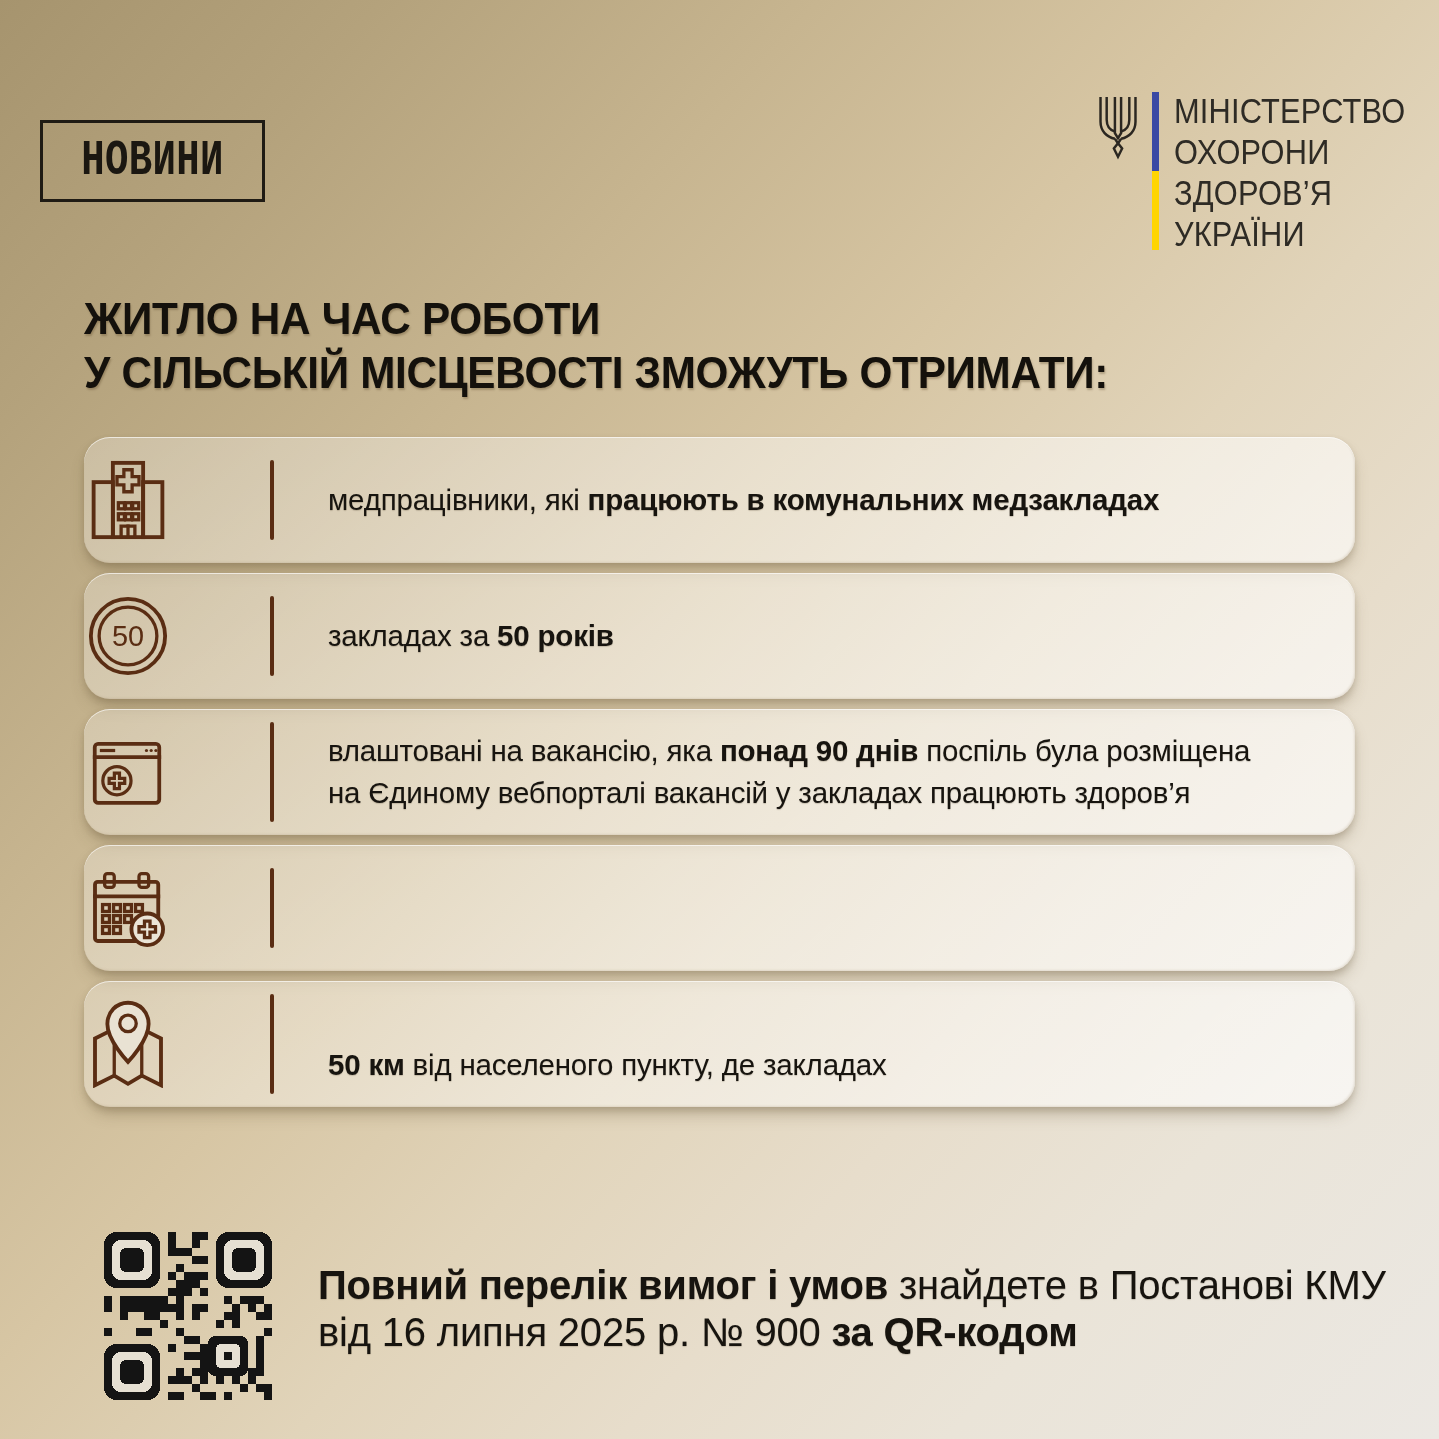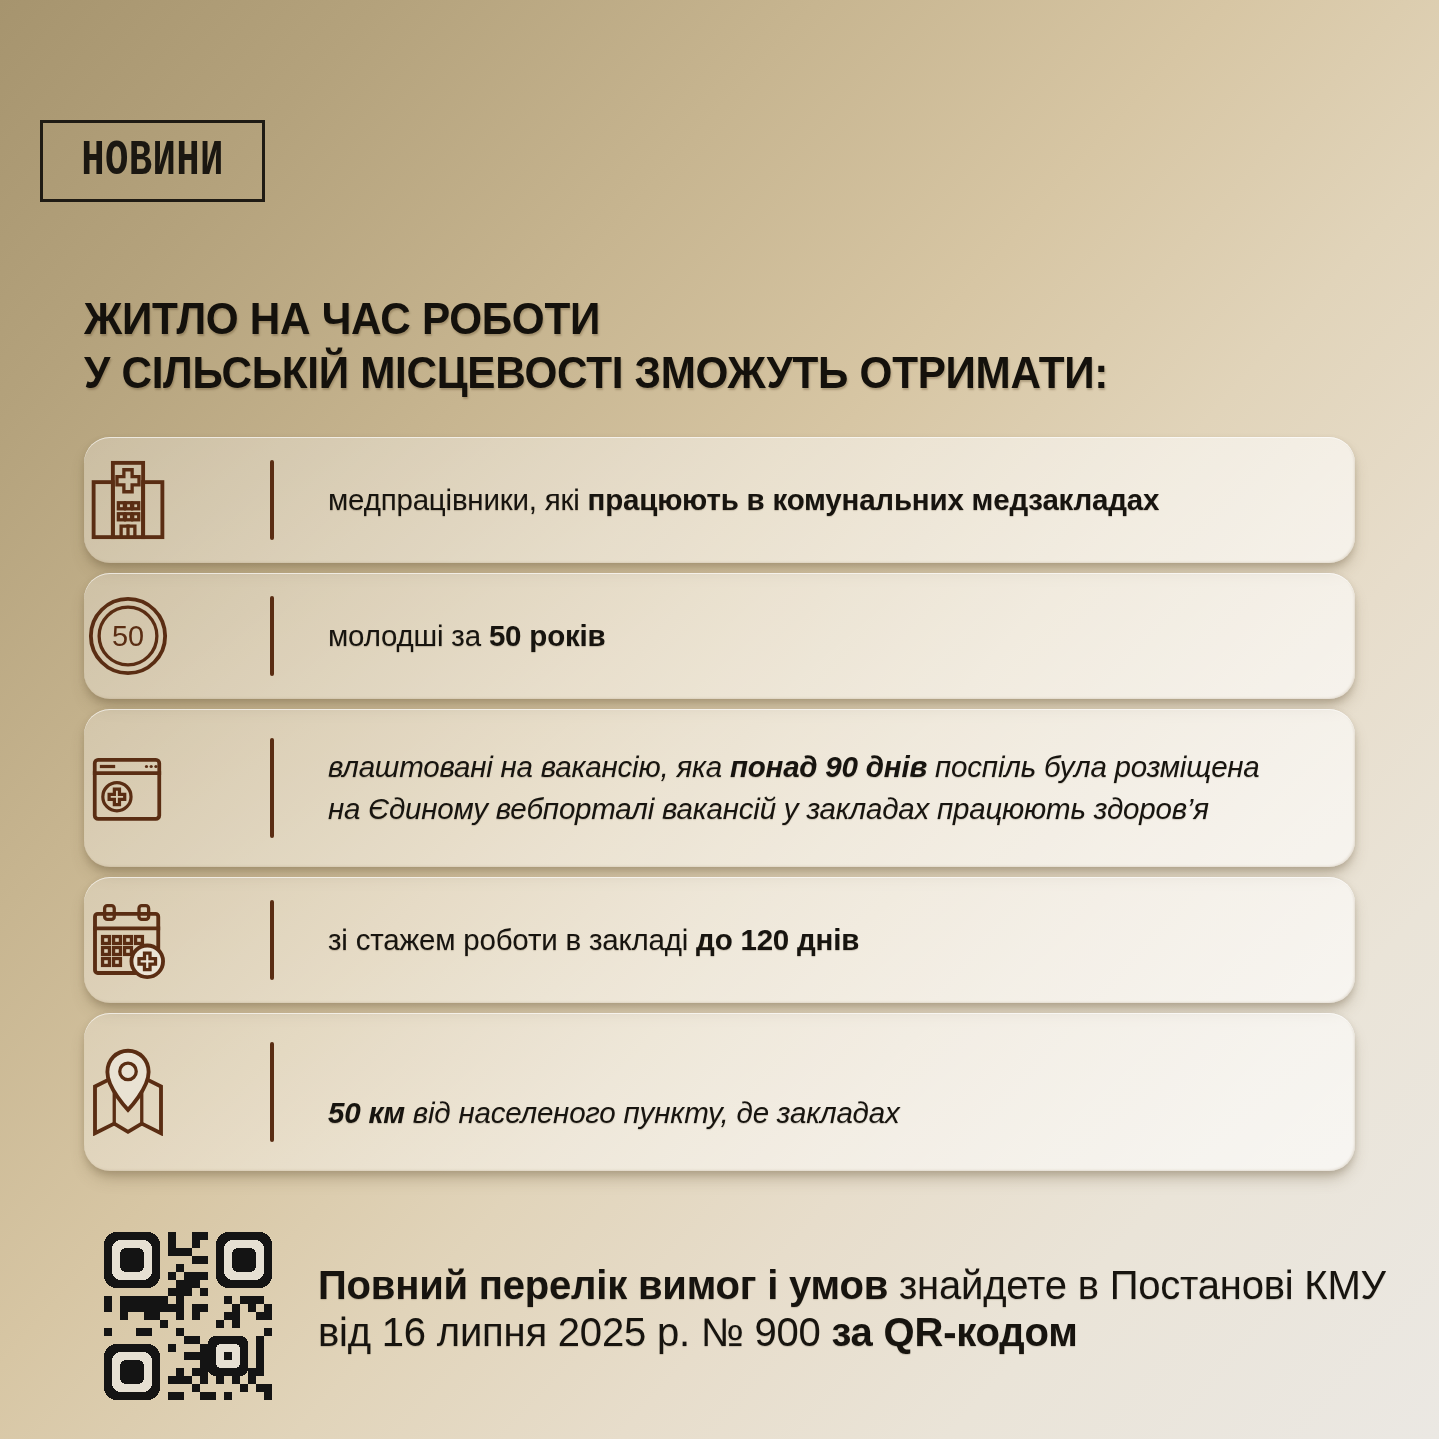--- a/index.html
+++ b/index.html
@@ -52,21 +52,21 @@
     border-radius:26px;
     display:flex;align-items:center;
     background:linear-gradient(140deg, rgba(255,255,255,0.26) 0%,
                rgba(255,255,255,0.46) 45%, rgba(255,255,255,0.62) 100%);
     box-shadow:inset 0 1px 0 rgba(255,255,255,0.65),
                inset -1px -1px 2px rgba(150,130,95,0.18),
                0 10px 16px -4px rgba(96,80,50,0.35),
                0 3px 6px rgba(96,80,50,0.18);
   }
   .h-short{height:126px;}
-  .h-tall{height:158px;font-style:italic;}
+  .h-tall{height:126px;}
   .icon-cell{width:186px;flex:0 0 auto;display:flex;align-items:center;justify-content:flex-start;}
   .v-divider{width:4px;flex:0 0 auto;background:#5a2d13;border-radius:2px;}
   .h-short .v-divider{height:80px;}
   .h-tall .v-divider{height:100px;}
   .card-text{
     margin-left:54px;font-size:29.5px;line-height:1.42;color:#17140f;
     letter-spacing:-0.2px;white-space:nowrap;
     text-shadow:0 1px 1px rgba(70,55,30,0.22);
   }
   .card-text b{font-weight:700;}
@@ -84,20 +84,41 @@
 </style>
 </head>
 <body>
 
 <div class="poster">
 
   <div class="news-badge">
     <span>НОВИНИ</span>
   </div>
 
+  <div class="ministry">
+    <svg class="trident" width="50" height="72" viewBox="0 0 48 70" stroke="#2b2721" stroke-width="2.4" fill="none">
+      <path d="M7 2 V26 C7 35 13 41 21 42.5"></path>
+      <path d="M41 2 V26 C41 35 35 41 27 42.5"></path>
+      <path d="M13 2 V24 C13 30 16 34 21 35.5"></path>
+      <path d="M35 2 V24 C35 30 32 34 27 35.5"></path>
+      <path d="M21 2 V37 L24 42 L27 37 V2"></path>
+      <path d="M21 42.5 L24 47 L27 42.5"></path>
+      <path d="M24 47 L28 52 L24 60 L20 52 Z"></path>
+    </svg>
+    <div class="flag-bar">
+      <div class="flag-top"></div>
+      <div class="flag-bottom"></div>
+    </div>
+    <div class="ministry-name">
+      <div>МІНІСТЕРСТВО</div>
+      <div>ОХОРОНИ</div>
+      <div>ЗДОРОВ’Я</div>
+      <div>УКРАЇНИ</div>
+    </div>
+  </div>
 
   <div class="page-title">
     <div>ЖИТЛО НА ЧАС РОБОТИ</div>
     <div>У СІЛЬСЬКІЙ МІСЦЕВОСТІ ЗМОЖУТЬ ОТРИМАТИ:</div>
   </div>
 
   <div class="cards">
 
     <div class="card h-short">
       <div class="icon-cell">
@@ -122,21 +143,21 @@
 
     <div class="card h-short">
       <div class="icon-cell">
         <svg class="brown-icon" width="88" height="88" viewBox="0 0 64 64">
           <circle cx="32" cy="32" r="27"></circle>
           <circle class="thin" cx="32" cy="32" r="21"></circle>
           <text x="32" y="39.5" font-size="21" text-anchor="middle" fill="#5a2d13" stroke="none" font-family="Liberation Sans, sans-serif">50</text>
         </svg>
       </div>
       <div class="v-divider"></div>
-      <div class="card-text"><span>молодші за </span><b>50 років</b></div>
+      <div class="card-text"><span>закладах за </span><b>50 років</b></div>
     </div>
 
     <div class="card h-tall">
       <div class="icon-cell">
         <svg class="brown-icon" width="86" height="86" viewBox="0 0 64 64">
           <rect x="8" y="11" width="48" height="44" rx="2.5"></rect>
           <line x1="8" y1="21" x2="56" y2="21"></line>
           <line class="thin" x1="13" y1="16" x2="22" y2="16"></line>
           <circle class="fill" cx="46.5" cy="16" r="1.2"></circle>
           <circle class="fill" cx="50" cy="16" r="1.2"></circle>
@@ -163,21 +184,20 @@
           <rect class="thin" x="13.5" y="37.5" width="5" height="5"></rect>
           <rect class="thin" x="21.5" y="37.5" width="5" height="5"></rect>
           <rect class="thin" x="29.5" y="37.5" width="5" height="5"></rect>
           <rect class="thin" x="13.5" y="45.5" width="5" height="5"></rect>
           <rect class="thin" x="21.5" y="45.5" width="5" height="5"></rect>
           <circle cx="46" cy="47.5" r="11.5" fill="#ebe4d6"></circle>
           <path class="thin" d="M44 41.5 h4 v4 h4 v4 h-4 v4 h-4 v-4 h-4 v-4 h4 z"></path>
         </svg>
       </div>
       <div class="v-divider"></div>
-      <div class="card-text"><span>зі стажем роботи в закладі </span><b>до 120 днів</b></div>
     </div>
 
     <div class="card h-tall">
       <div class="icon-cell">
         <svg class="brown-icon" width="88" height="88" viewBox="0 0 64 64">
           <path d="M8 28 L22 21 L42 21 L56 28 L56 62 L42 55 L32 61 L22 55 L8 62 Z"></path>
           <line class="thin" x1="22" y1="21" x2="22" y2="55"></line>
           <line class="thin" x1="42" y1="21" x2="42" y2="55"></line>
           <path d="M32 2 C23.5 2 17 8.8 17 17.5 C17 29.5 32 45 32 45 C32 45 47 29.5 47 17.5 C47 8.8 40.5 2 32 2 Z" fill="#e9e2d3"></path>
           <circle class="thin" cx="32" cy="17" r="6"></circle>

